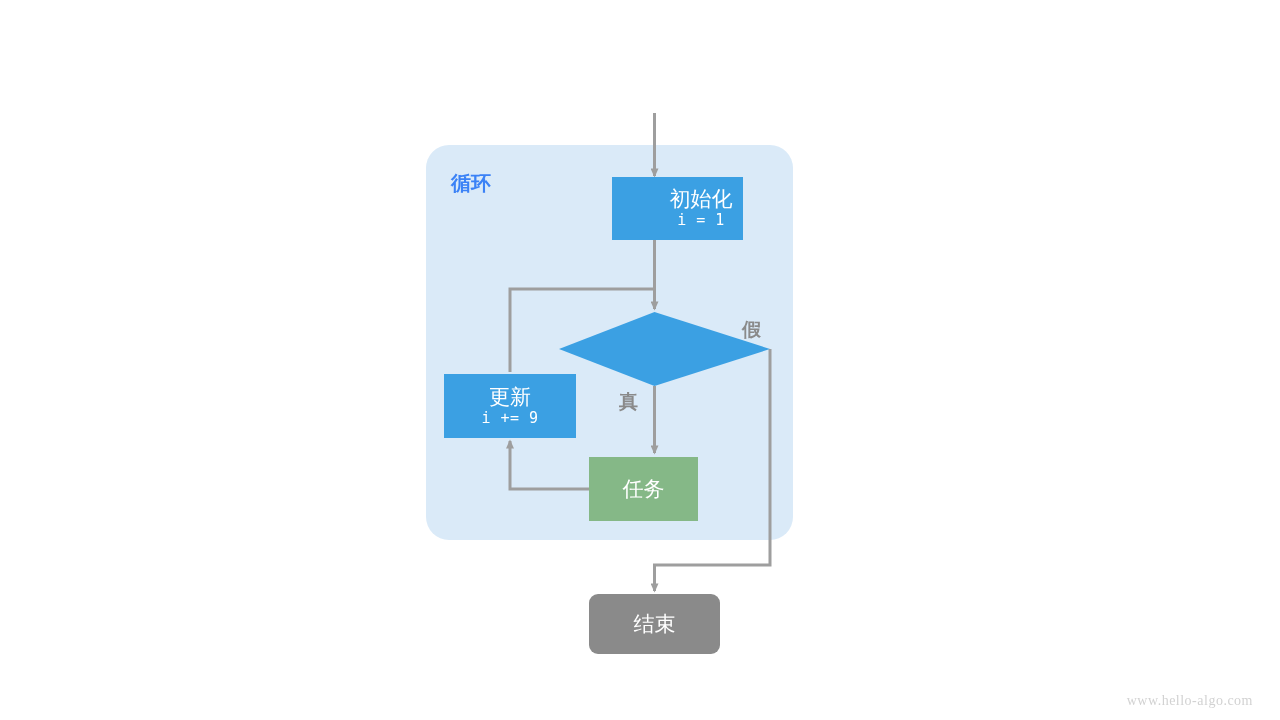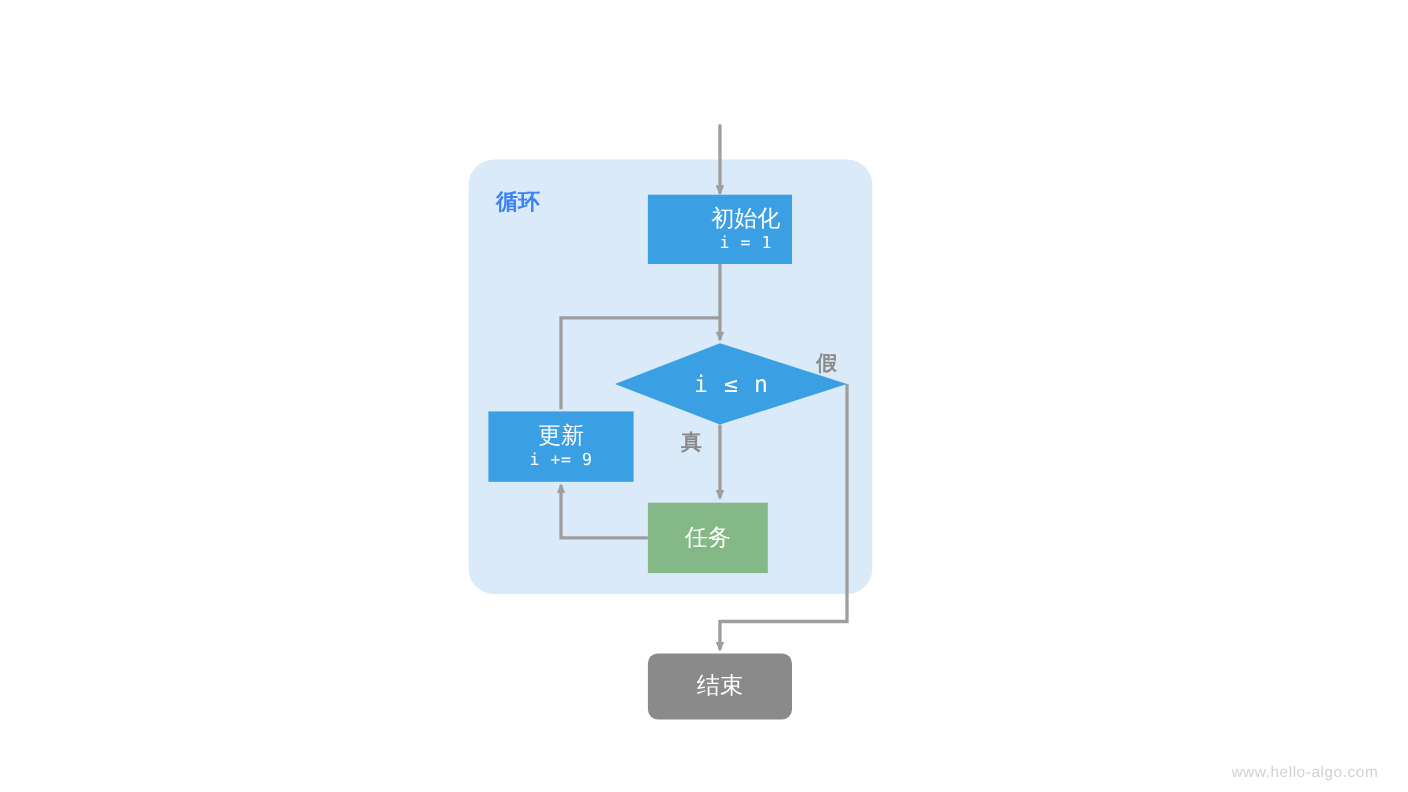--- a/index.html
+++ b/index.html
@@ -79,21 +79,21 @@
     font-family: "DejaVu Sans Mono", "Liberation Mono", monospace;
     font-size: 21px;
     letter-spacing: 1px;
     user-select: none;
   }
   .watermark {
     position: absolute;
     right: 27px;
     bottom: 11px;
     color: #d2d2d2;
-    font-family: Liberation Sans, sans-serif;
+    font-family: Liberation Serif, serif;
     font-size: 14px;
     letter-spacing: 0.5px;
     user-select: none;
   }
 </style>
 </head>
 <body>
 
 <div id="canvas">
 
@@ -117,26 +117,25 @@
     <path d="M510,372 L510,289 L654.5,289" stroke="#9e9e9e" stroke-width="3" fill="none" stroke-linejoin="miter"></path>
 
     <path d="M770,349 L770,565 L654.5,565 L654.5,591" stroke="#9e9e9e" stroke-width="3" fill="none" stroke-linejoin="miter" marker-end="url(#arrowhead)"></path>
 
     <polygon points="654.5,312 770,349 654.5,386 559,349" fill="#3ba0e3"></polygon>
   </svg>
 
   <div class="group-label" style="left:451px; top:170px;">循环</div>
 
 
-  <div class="node process" style="left:589px; top:177px; width:131px; height:63px;padding-left:47px;">
+  <div class="node process" style="left:612px; top:177px; width:131px; height:63px;padding-left:47px;">
     <span class="cn">初始化</span>
     <span class="code">i = 1</span>
   </div>
 
-  <div class="diamond-text" style="left:559px; top:337px; width:212px; text-align:center;">i ≤ n</div>
 
   <div class="node process" style="left:444px; top:374px; width:132px; height:64px;justify-content:center;">
     <span class="cn">更新</span>
     <span class="code">i += 9</span>
   </div>
 
   <div class="node task" style="left:589px; top:457px; width:109px; height:64px;">
     <span class="cn">任务</span>
   </div>
 

